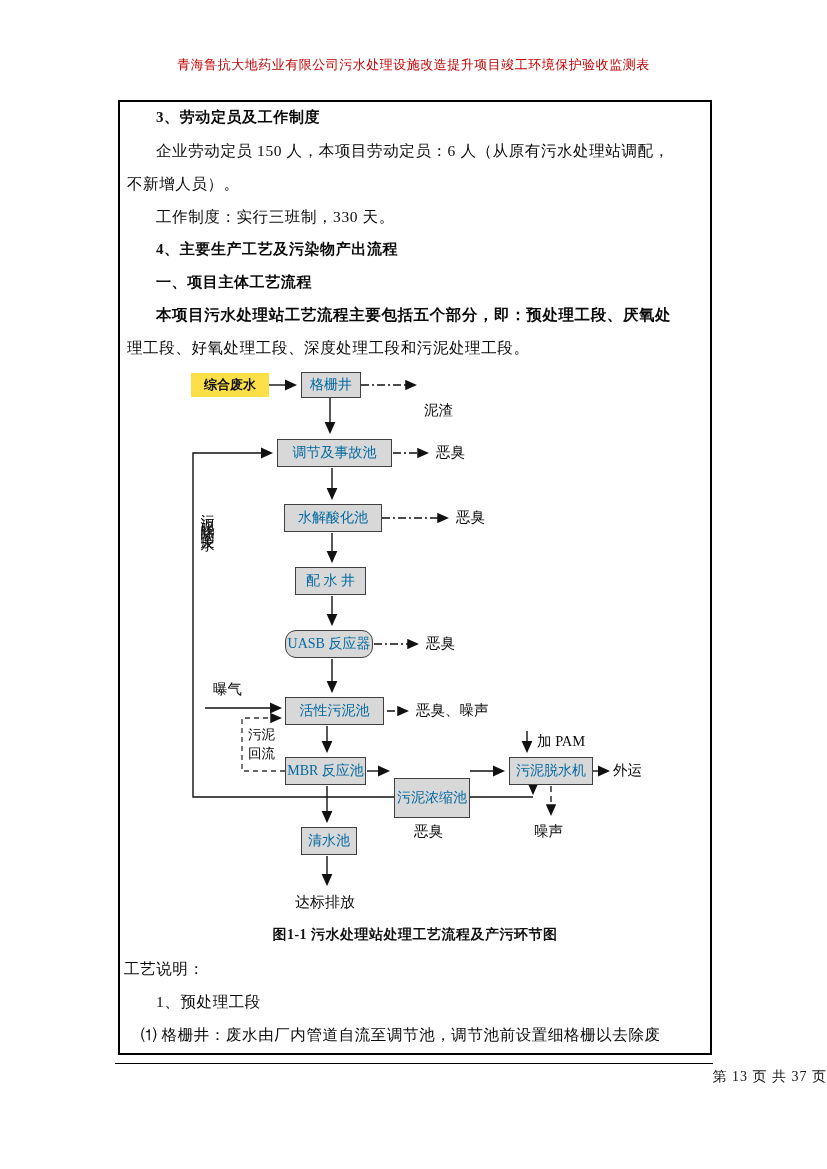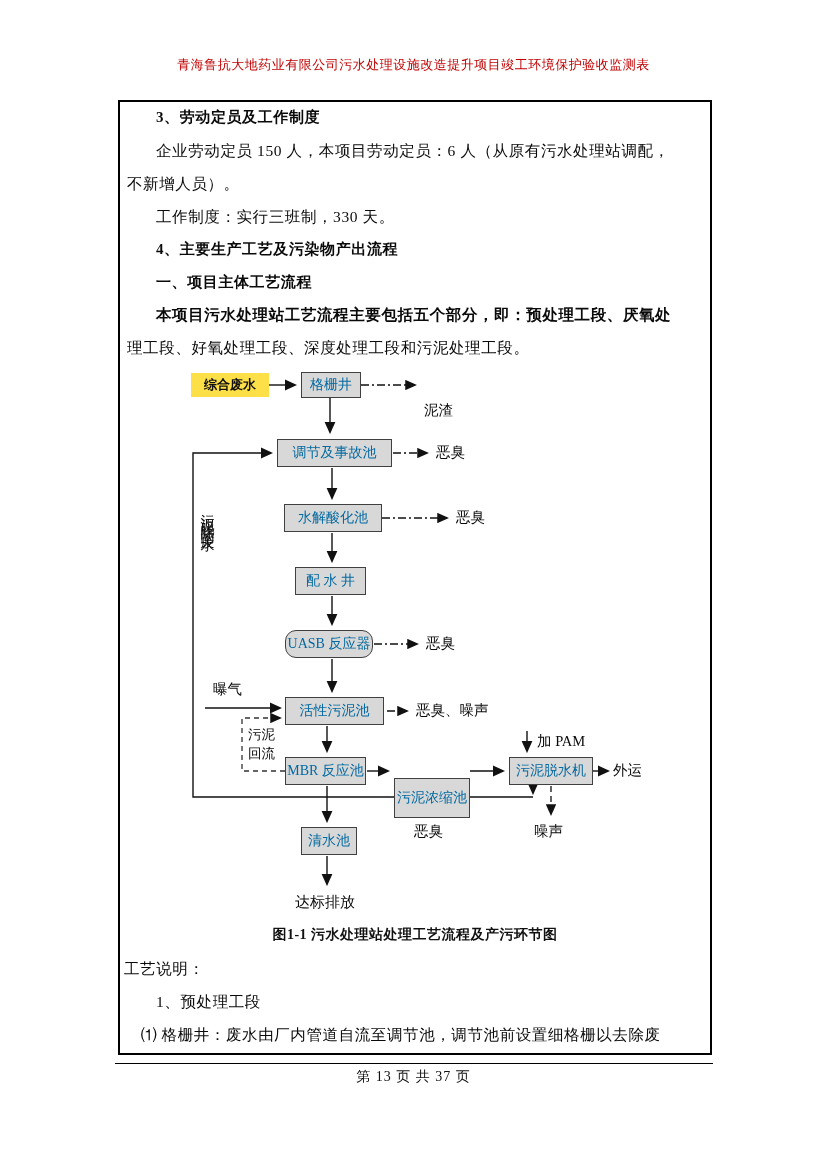--- a/index.html
+++ b/index.html
@@ -39,21 +39,21 @@
   .v-label {
     position:absolute; writing-mode:vertical-lr; text-orientation:upright;
     font-size:14px; letter-spacing:4px; color:#0a0a0a;
   }
   .caption {
     position:absolute; left:118px; top:926px; width:594px; text-align:center;
     font-weight:bold; font-size:14px; letter-spacing:0.5px;
   }
   .footer-rule { position:absolute; left:115px; top:1063px; width:598px; height:1px; background:#000; }
   .footer-text {
-    position:absolute; top:1068px; left:0; width:100%; text-align:center;
+    position:absolute; top:1068px; left:0; width:100%; text-align:right;
     font-size:14px; letter-spacing:1px;
   }
 </style>
 </head>
 <body>
 
 <div class="page">
 
   <div class="header-title">青海鲁抗大地药业有限公司污水处理设施改造提升项目竣工环境保护验收监测表</div>
 

